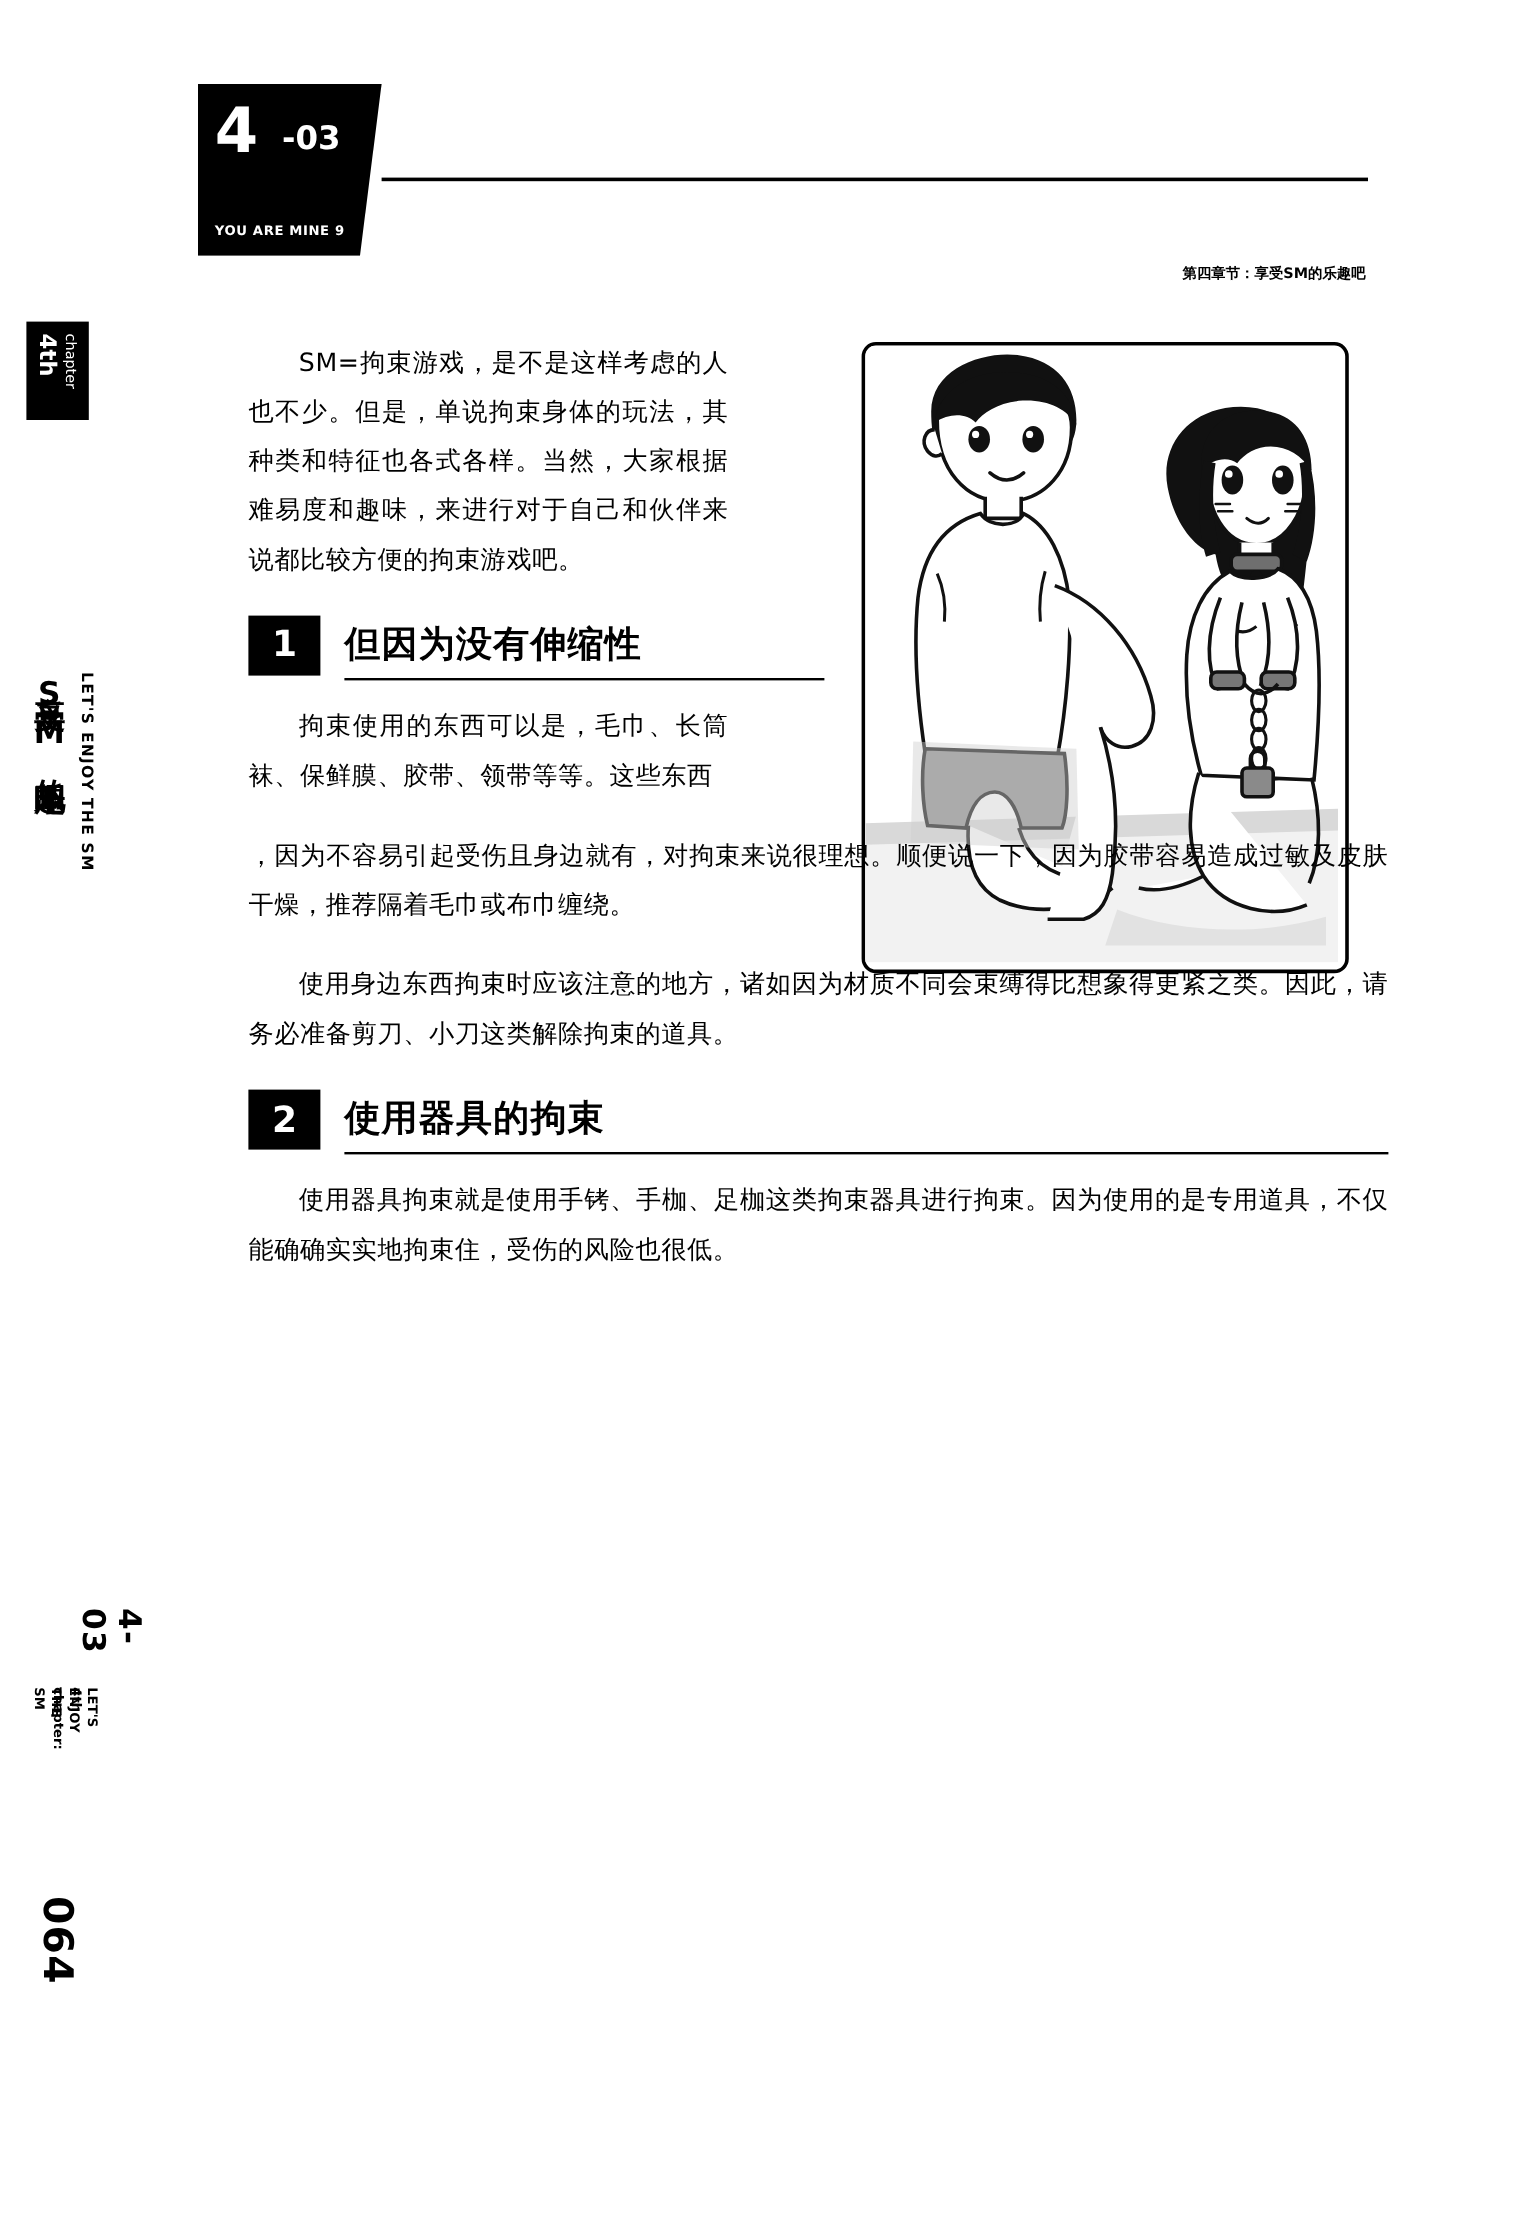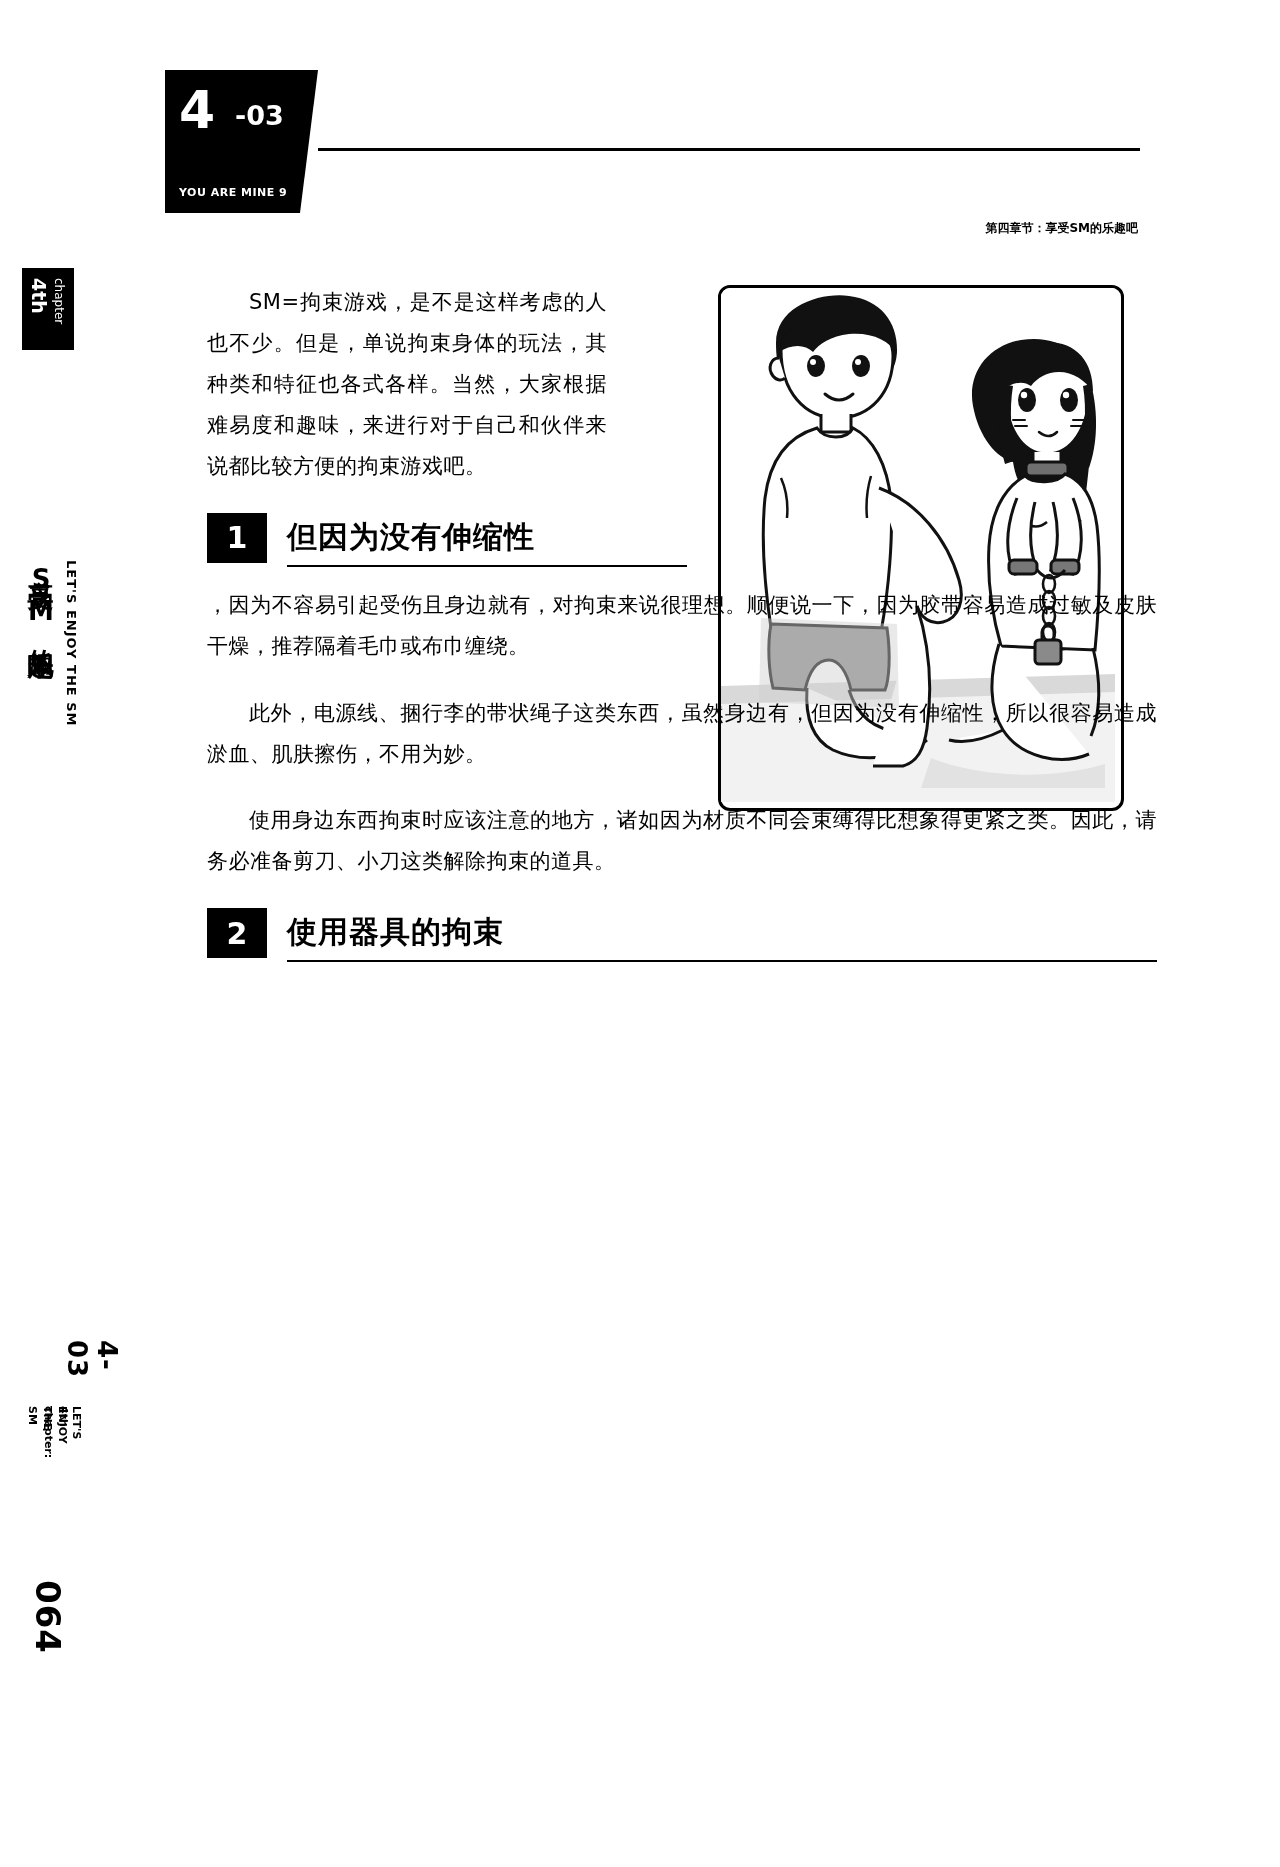--- a/index.html
+++ b/index.html
@@ -394,24 +394,25 @@
 <div class="content">
 
   <p class="para narrow">SM=拘束游戏，是不是这样考虑的人也不少。但是，单说拘束身体的玩法，其种类和特征也各式各样。当然，大家根据难易度和趣味，来进行对于自己和伙伴来说都比较方便的拘束游戏吧。</p>
 
   <div class="sec-head w1">
     <span class="numbox">1</span>
     <span class="sec-head-text">但因为没有伸缩性</span>
     <span class="underline"></span>
   </div>
 
+  <p class="para narrow">拘束使用的东西可以是，毛巾、长筒袜、保鲜膜、胶带、领带等等。这些东西</p>
   <p class="para" style="text-indent:0">，因为不容易引起受伤且身边就有，对拘束来说很理想。顺便说一下，因为胶带容易造成过敏及皮肤干燥，推荐隔着毛巾或布巾缠绕。</p>
-  <p class="para">此外，电源线、捆行李的带状绳子这类东西，虽然身边有，但因为没有伸缩性，所以很容易造成淤血、肌肤擦伤，不用为妙。</p>
   <p class="para">使用身边东西拘束时应该注意的地方，诸如因为材质不同会束缚得比想象得更紧之类。因此，请务必准备剪刀、小刀这类解除拘束的道具。</p>
 
   <div class="sec-head w2">
     <span class="numbox">2</span>
     <span class="sec-head-text">使用器具的拘束</span>
     <span class="underline"></span>
   </div>
 
+  <p class="para">使用器具拘束就是使用手铐、手枷、足枷这类拘束器具进行拘束。因为使用的是专用道具，不仅能确确实实地拘束住，受伤的风险也很低。</p>
 
 </div>
 
 </body></html>

